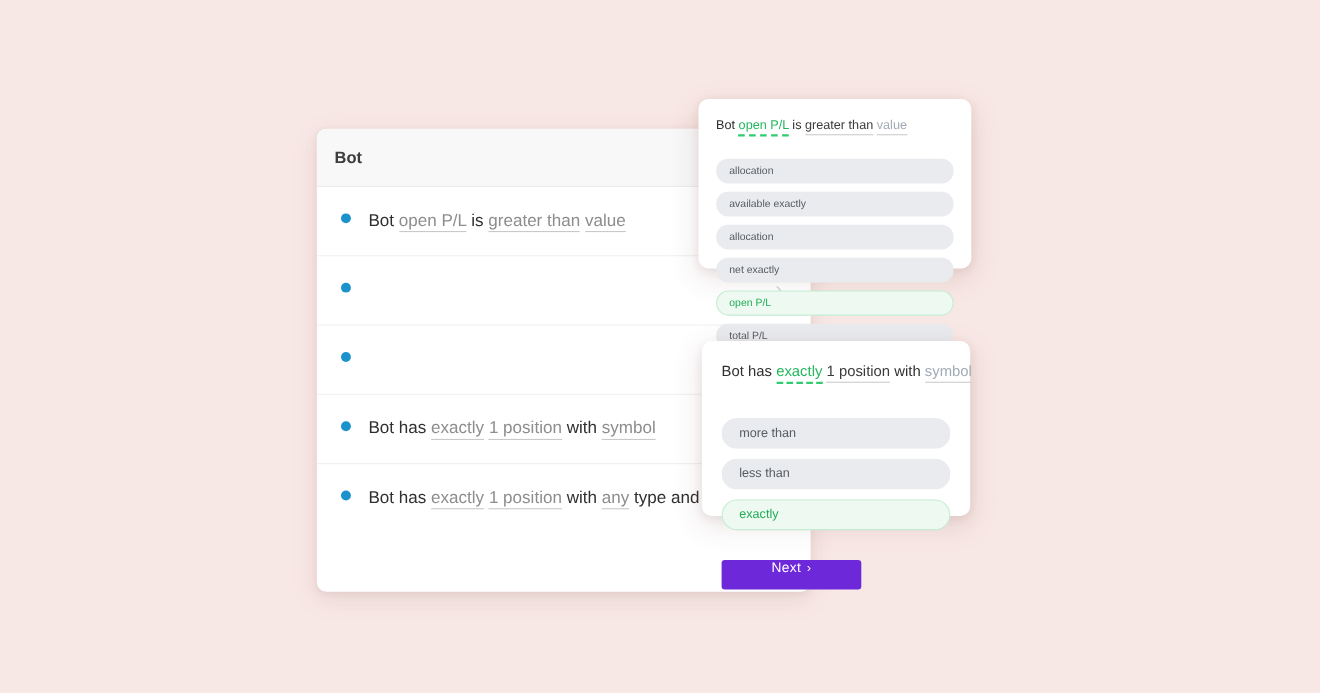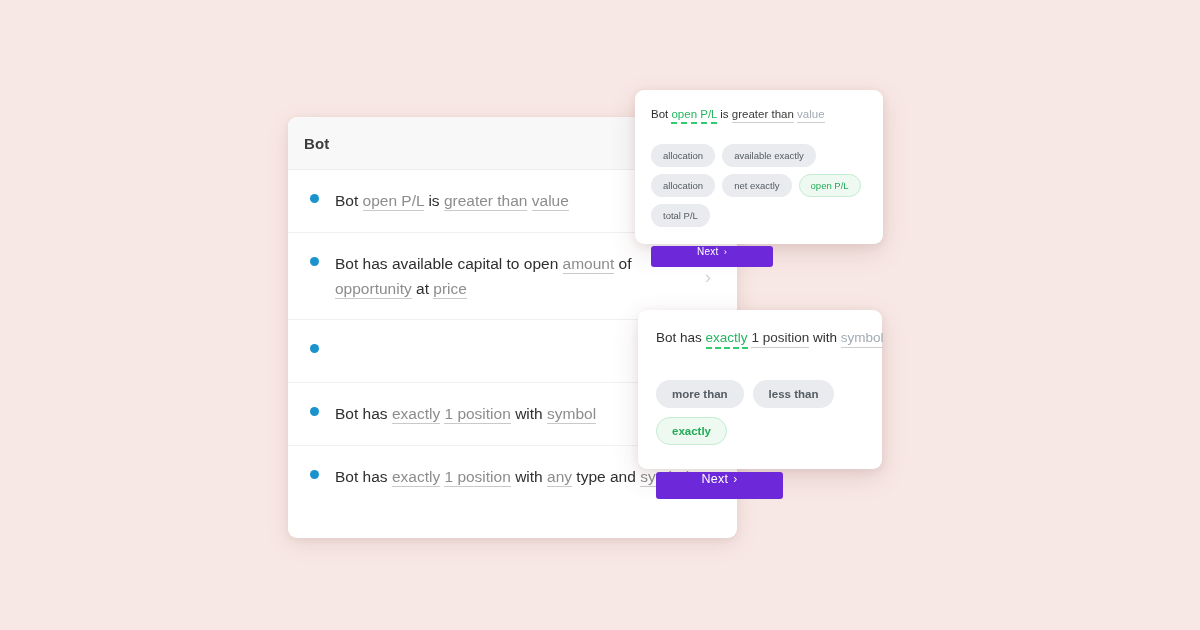--- a/index.html
+++ b/index.html
@@ -147,23 +147,24 @@
   .pop-sentence .und-l {
     color: #a2abb5;
     border-bottom: 1px solid #cdcdcd;
     padding-bottom: 2px;
   }
   .pop-sentence .plain { color: #2f2f2f; }
 
   .chip-row {
     display: flex;
     flex-wrap: wrap;
+    flex-direction: column;
   }
   #popover-open-pl .chip-row { gap: 7px; margin-top: 22px; }
-  #popover-exactly .chip-row { gap: 9px; margin-top: 33px; font-weight: bold; }
+  #popover-exactly .chip-row { gap: 9px; margin-top: 33px; }
 
   .chip {
     background: #e9ebee;
     color: #555c63;
     border-radius: 999px;
     white-space: nowrap;
     border: 1px solid transparent;
   }
   #popover-open-pl .chip { font-size: 9.5px; padding: 5px 11px; }
   #popover-exactly .chip { font-size: 11.5px; padding: 7px 15px; }
@@ -208,21 +209,20 @@
     <span class="bot-card-title">Bot</span>
   </div>
 
   <div class="bot-list">
       <div class="bot-row">
         <span class="row-dot"></span>
         <div class="row-text"><span class="tok">Bot</span> <span class="tok slot">open P/L</span> <span class="tok">is</span> <span class="tok slot">greater than</span> <span class="tok slot">value</span></div>
       </div>
       <div class="bot-row">
         <span class="row-dot"></span>
-        <div class="row-text"><span class="tok">Bot</span> <span class="tok">has</span> <span class="tok">available</span> <span class="tok">capital</span> <span class="tok">to</span> <span class="tok">open</span> <span class="tok slot">amount</span> <span class="tok">of</span> <span class="tok slot">opportunity</span> <span class="tok">at</span> <span class="tok slot">price</span></div>
         <span class="row-chevron">›</span>
       </div>
       <div class="bot-row">
         <span class="row-dot"></span>
       </div>
       <div class="bot-row">
         <span class="row-dot"></span>
         <div class="row-text"><span class="tok">Bot</span> <span class="tok">has</span> <span class="tok slot">exactly</span> <span class="tok slot">1 position</span> <span class="tok">with</span> <span class="tok slot">symbol</span></div>
       </div>
       <div class="bot-row">

